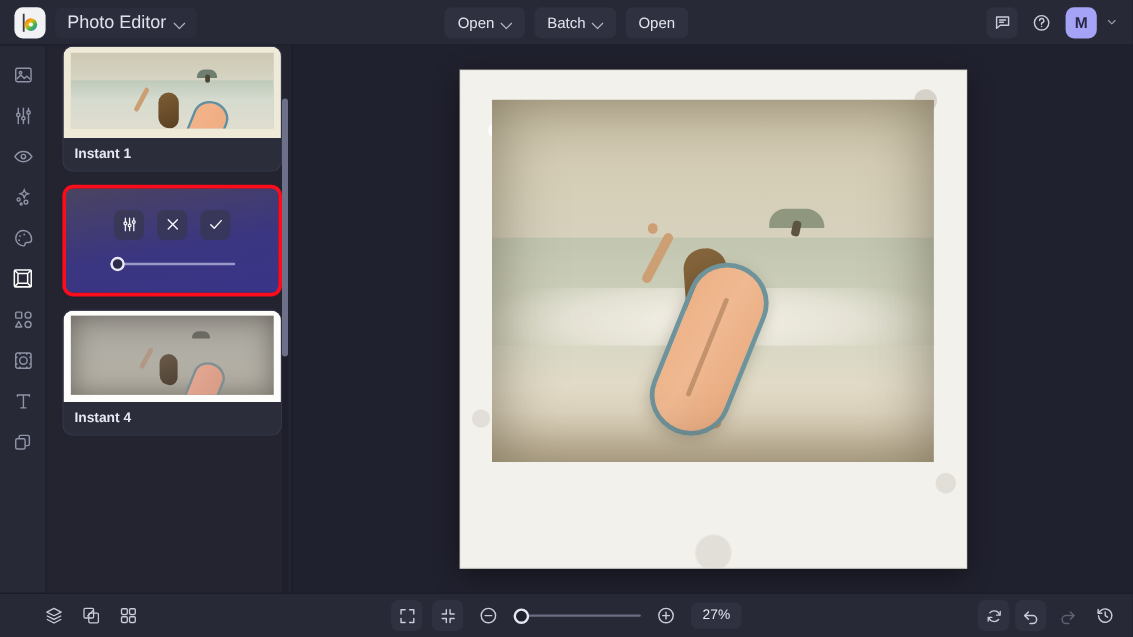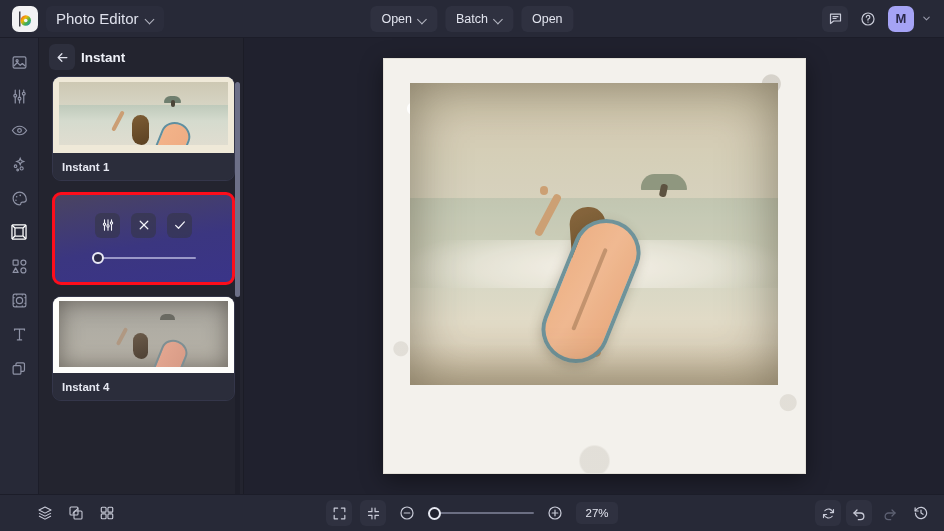--- a/index.html
+++ b/index.html
@@ -382,28 +382,20 @@
       </div>
       <div class="rail-item">
         <svg width="17" height="17" viewBox="0 0 24 24" fill="none" stroke="currentColor" stroke-width="1.7">
           <rect x="3" y="8" width="11" height="12" rx="1.8"></rect>
           <path d="M7 8V5.8A1.8 1.8 0 0 1 8.8 4h8.4A1.8 1.8 0 0 1 19 5.8v8.4A1.8 1.8 0 0 1 17.2 16H14"></path>
         </svg>
       </div>
     </div>
 
     <div class="panel">
-      <div class="panel-head">
-        <div class="back-btn">
-          <svg width="15" height="15" viewBox="0 0 24 24" fill="none" stroke="currentColor" stroke-width="2">
-            <path d="M19 12H5M11 6l-6 6 6 6" stroke-linecap="round" stroke-linejoin="round"></path>
-          </svg>
-        </div>
-        <div class="panel-title">Instant</div>
-      </div>
 
       <div class="panel-list">
 
         <div class="card">
           <div class="thumb">
             <div class="inner" style="background:#efe9d8;padding:5px 6px;">
               <div style="position:absolute;inset:5px 6px 8px 6px;overflow:hidden;background:#c6cfc4;">
                 <div style="position:absolute;inset:0;background:linear-gradient(180deg,#cdc8b3 0%,#d6d4c3 36%,#bfcabb 37%,#d5dbce 62%,#e0ddd0 100%);"></div>
                 <div style="position:absolute;left:62%;top:22%;width:17px;height:7px;background:#6f7f6f;border-radius:20px 20px 2px 2px;"></div>
                 <div style="position:absolute;left:66%;top:28%;width:4px;height:7px;background:#4b4538;border-radius:2px;"></div>

